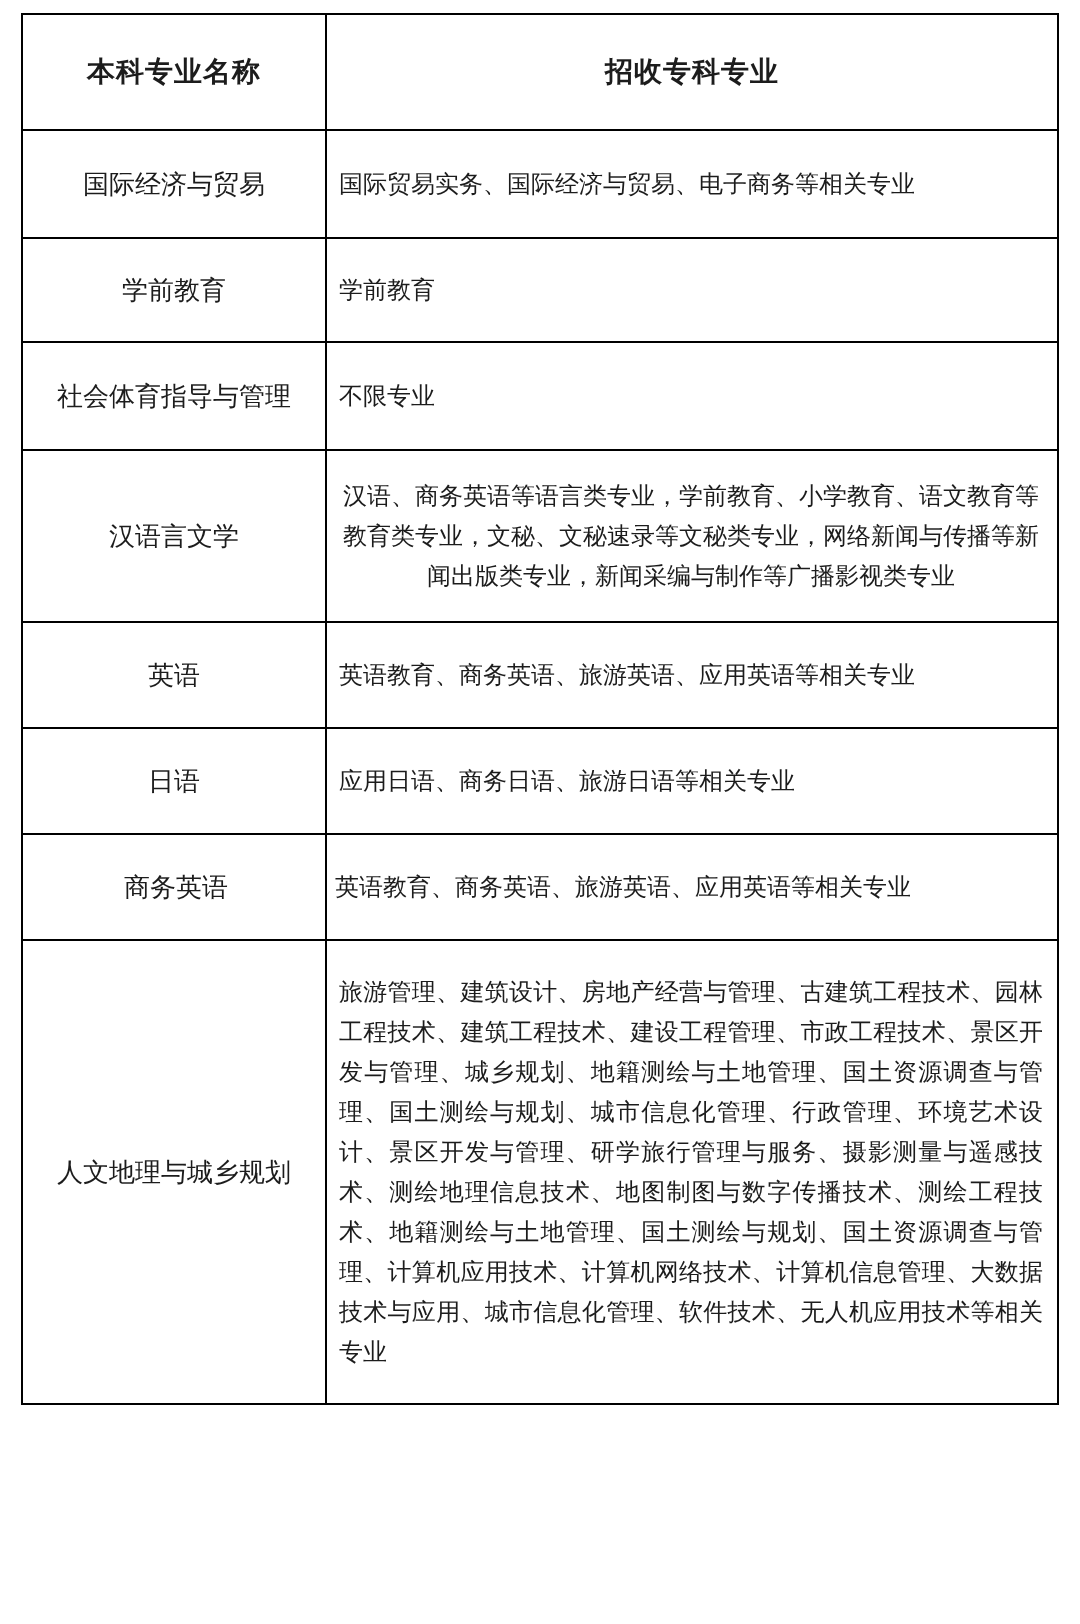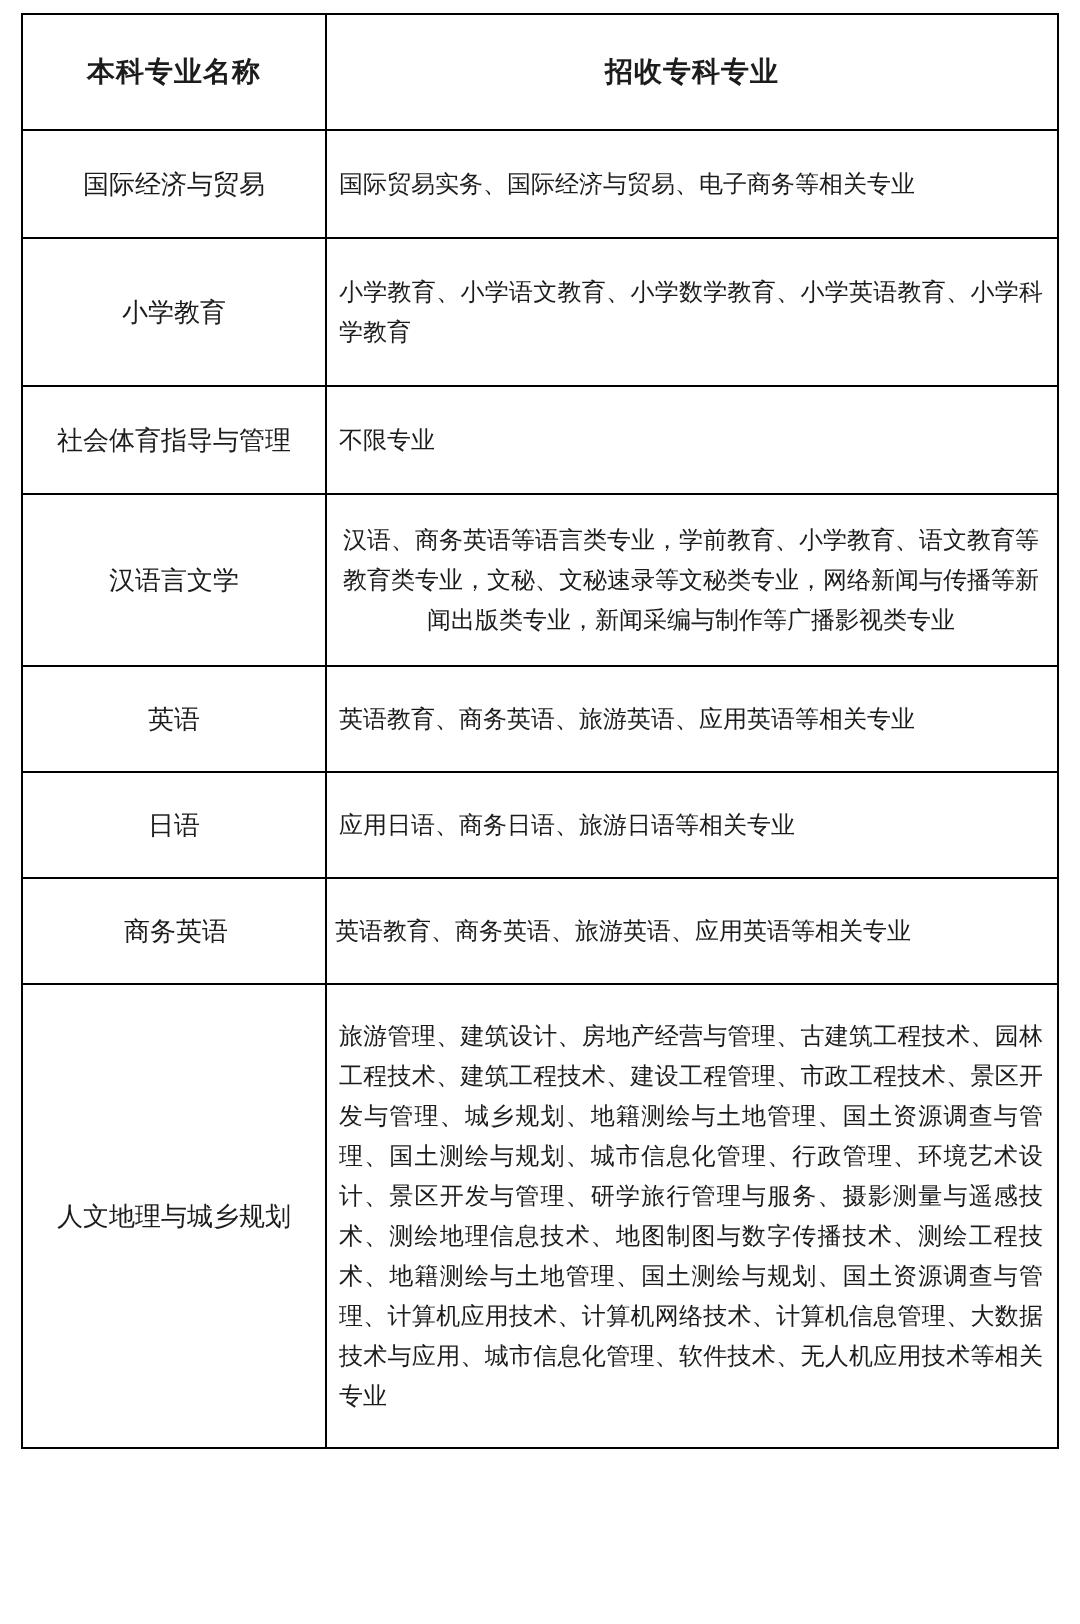--- a/index.html
+++ b/index.html
@@ -69,25 +69,25 @@
         <th>本科专业名称</th>
         <th>招收专科专业</th>
       </tr>
 
       <tr class="r0">
         <td class="major-cell">国际经济与贸易</td>
         <td class="accepted-cell">国际贸易实务、国际经济与贸易、电子商务等相关专业</td>
       </tr>
 
 
+      <tr class="r2">
+        <td class="major-cell">学前教育</td>
+        <td class="accepted-cell">学前教育</td>
+      </tr>
 
-      <tr class="r3">
-        <td class="major-cell">小学教育</td>
-        <td class="accepted-cell">小学教育、小学语文教育、小学数学教育、小学英语教育、小学科学教育</td>
-      </tr>
 
       <tr class="r4">
         <td class="major-cell">社会体育指导与管理</td>
         <td class="accepted-cell">不限专业</td>
       </tr>
 
       <tr class="r5">
         <td class="major-cell">汉语言文学</td>
         <td class="accepted-cell">汉语、商务英语等语言类专业，学前教育、小学教育、语文教育等教育类专业，文秘、文秘速录等文秘类专业，网络新闻与传播等新闻出版类专业，新闻采编与制作等广播影视类专业</td>
       </tr>

